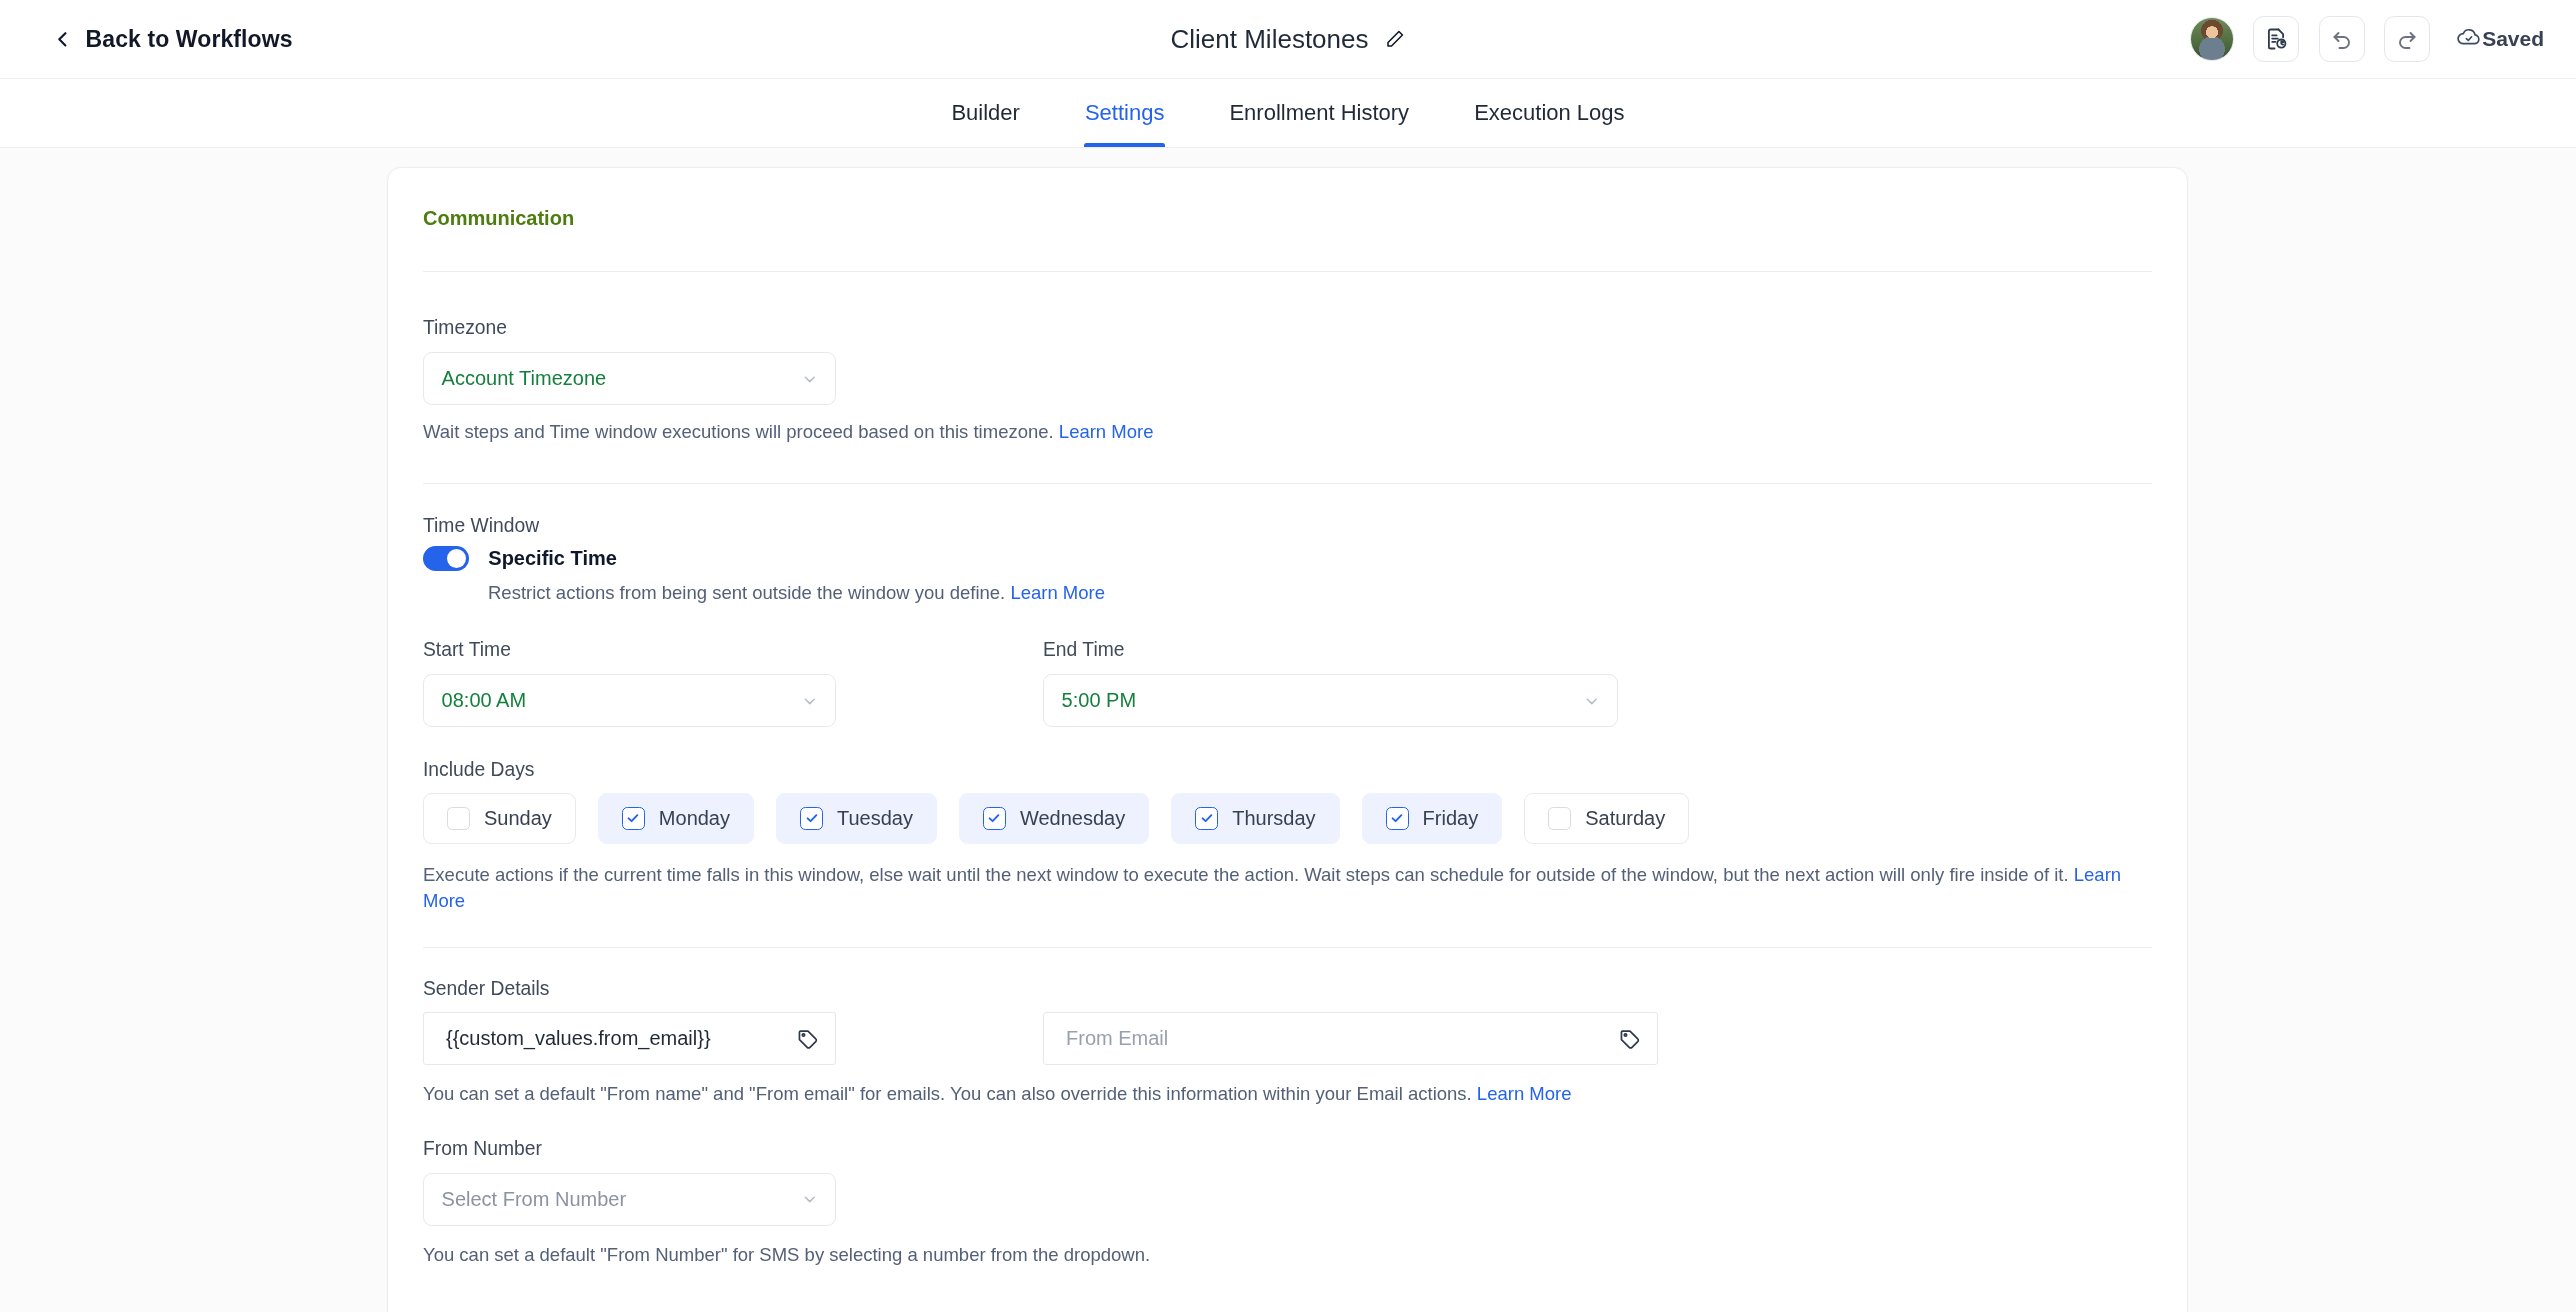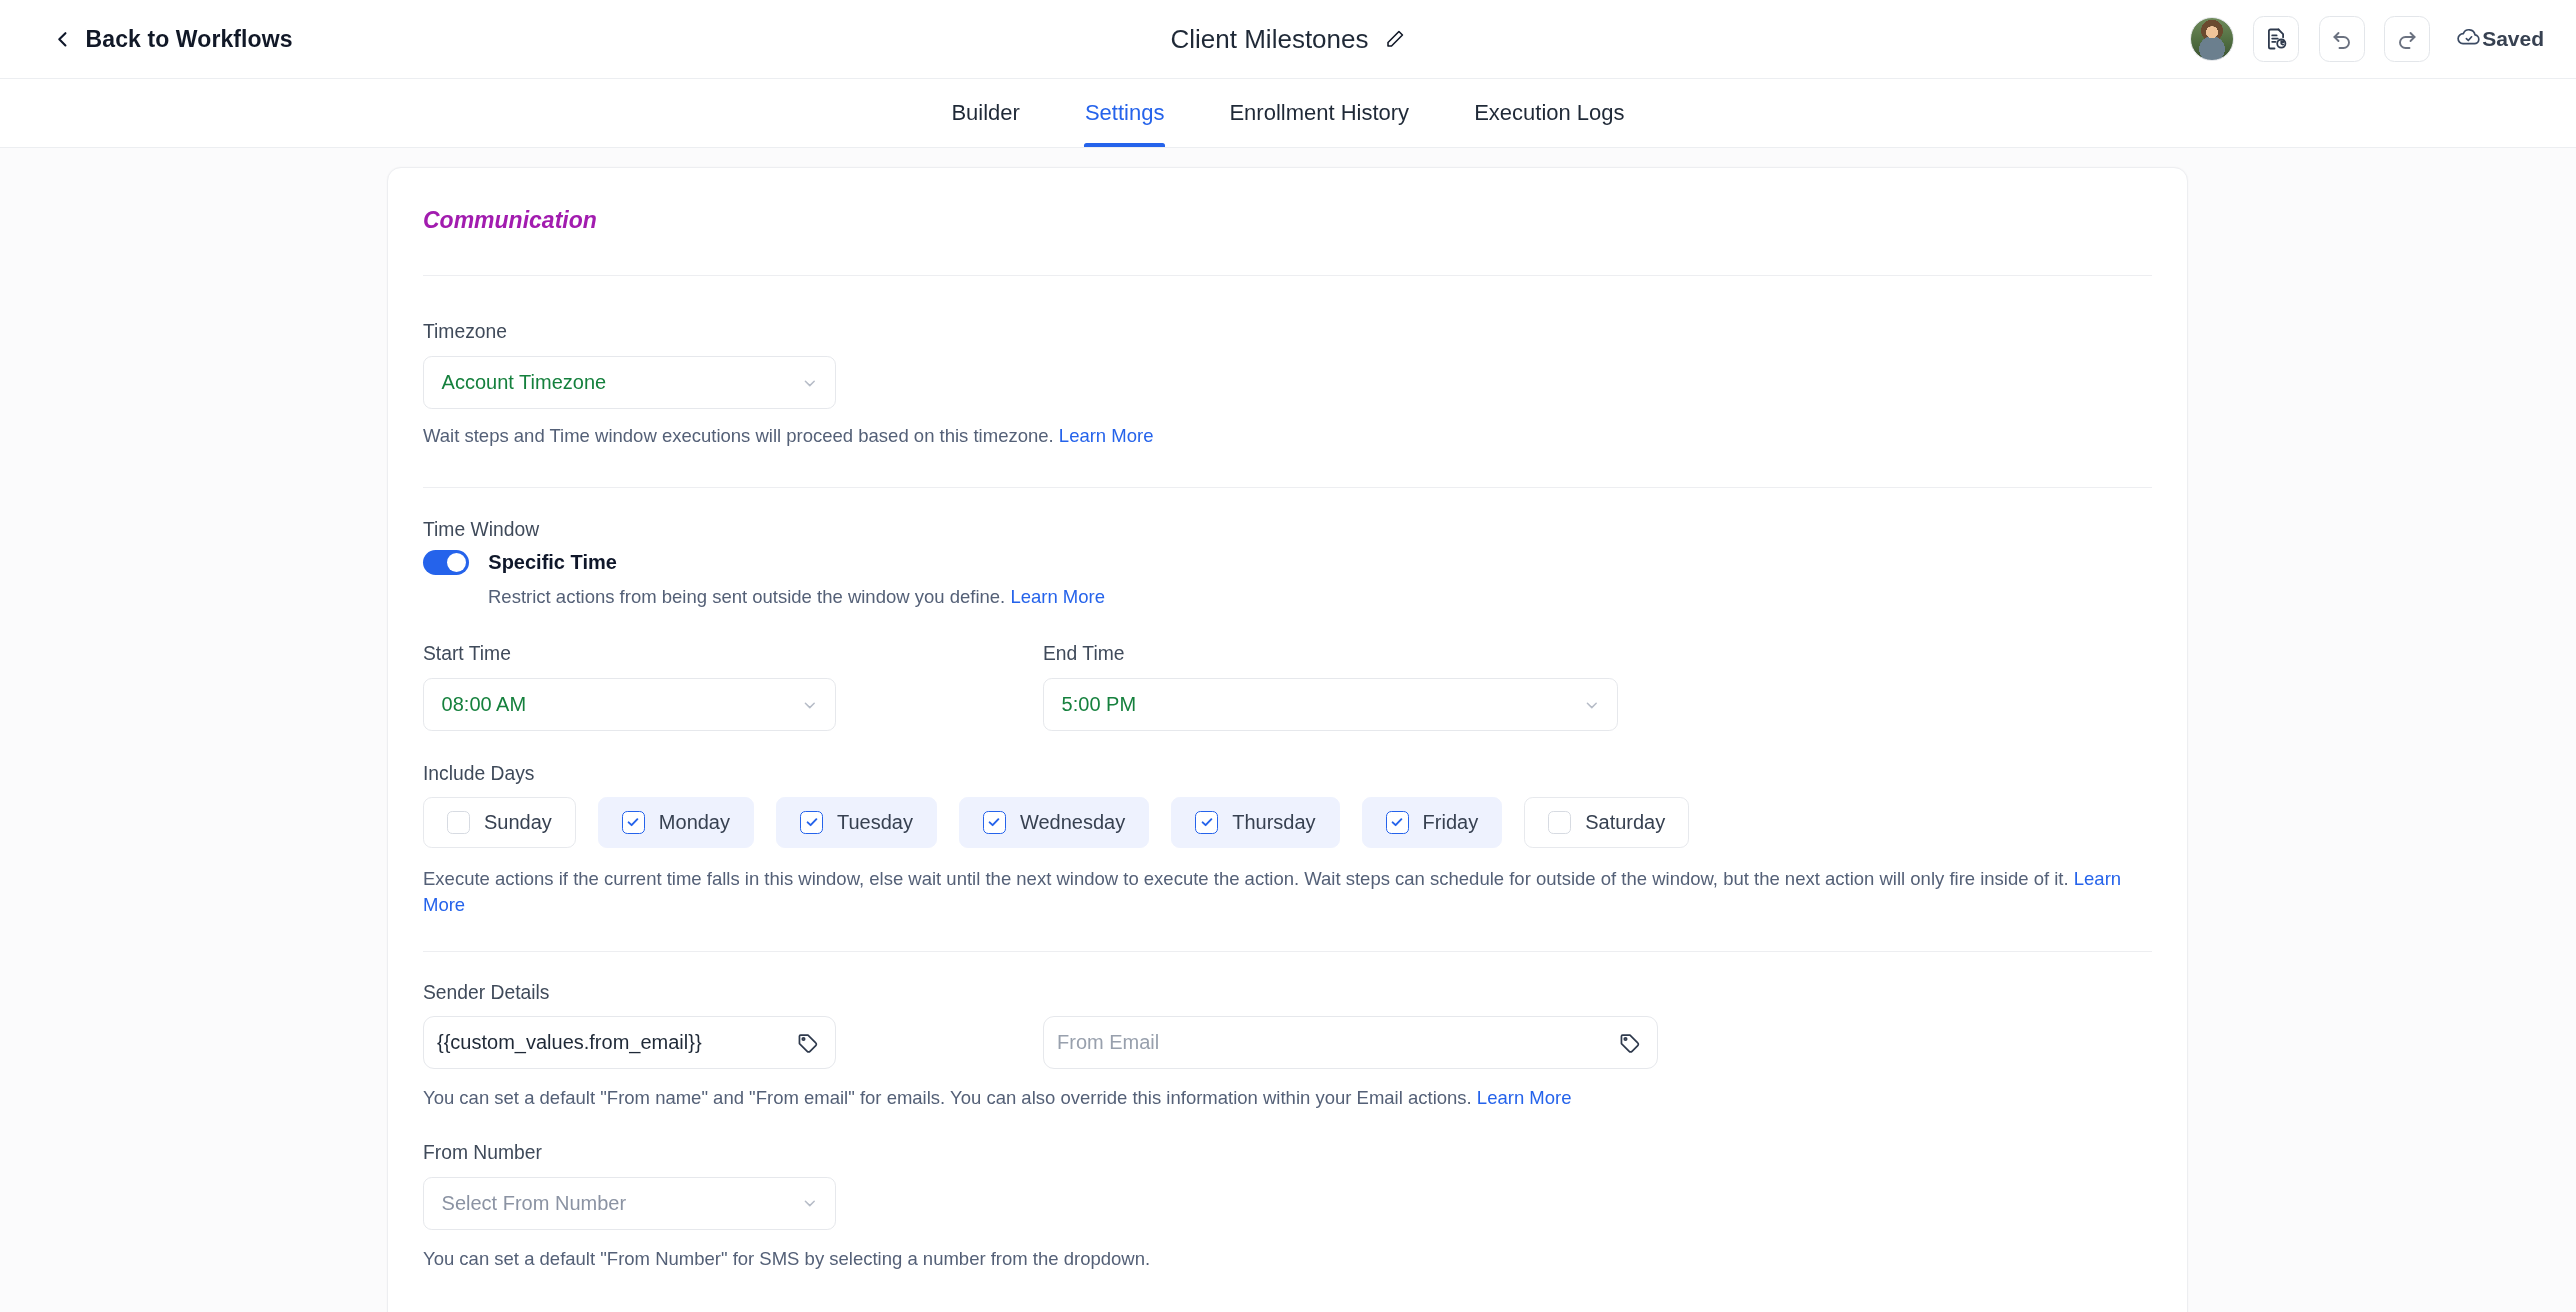--- a/index.html
+++ b/index.html
@@ -112,25 +112,24 @@
     left: 387px;
     top: 18.5px;
     width: 1801px;
     min-height: 1230px;
     background: #ffffff;
     border: 0.9px solid #edeef1;
     border-radius: 14px;
     box-shadow: 0 0.9px 1.8px rgba(16,24,40,.04);
   }
   .card-title {
-    font-size: 23px;
+    font-size: 20px;
     font-weight: 700;
-    color: #a21caf;
+    color: #4d7c0f;
     padding: 39px 0 0 35px;
-    font-style: italic;
   }
   .card-divider {
     height: 0.9px;
     background: #edeef1;
     margin: 41px 35px 0 35px;
   }
 
   .section { padding: 0 35px; }
   .fld-label {
     font-size: 19.3px;
@@ -162,24 +161,24 @@
   .select .chev {
     position: absolute; right: 16px; top: 50%;
     transform: translateY(-50%);
     width: 17.6px; height: 17.6px;
   }
   .textfield {
     position: relative;
     width: 413px;
     height: 53px;
     border: 0.9px solid #e6e8ec;
-    border-radius: 11px;
+    border-radius: 3px;
     background: #fff;
     display: flex; align-items: center;
-    padding: 0 51px 0 13px;
+    padding: 0 51px 0 22px;
     font-size: 20px;
     color: #1f2937;
   }
   .textfield.ph { color: #98a0ad; }
   .tag-icon {
     position: absolute; right: 16px; top: 50%;
     transform: translateY(-50%);
     width: 23px; height: 23px; cursor: pointer;
   }
 

